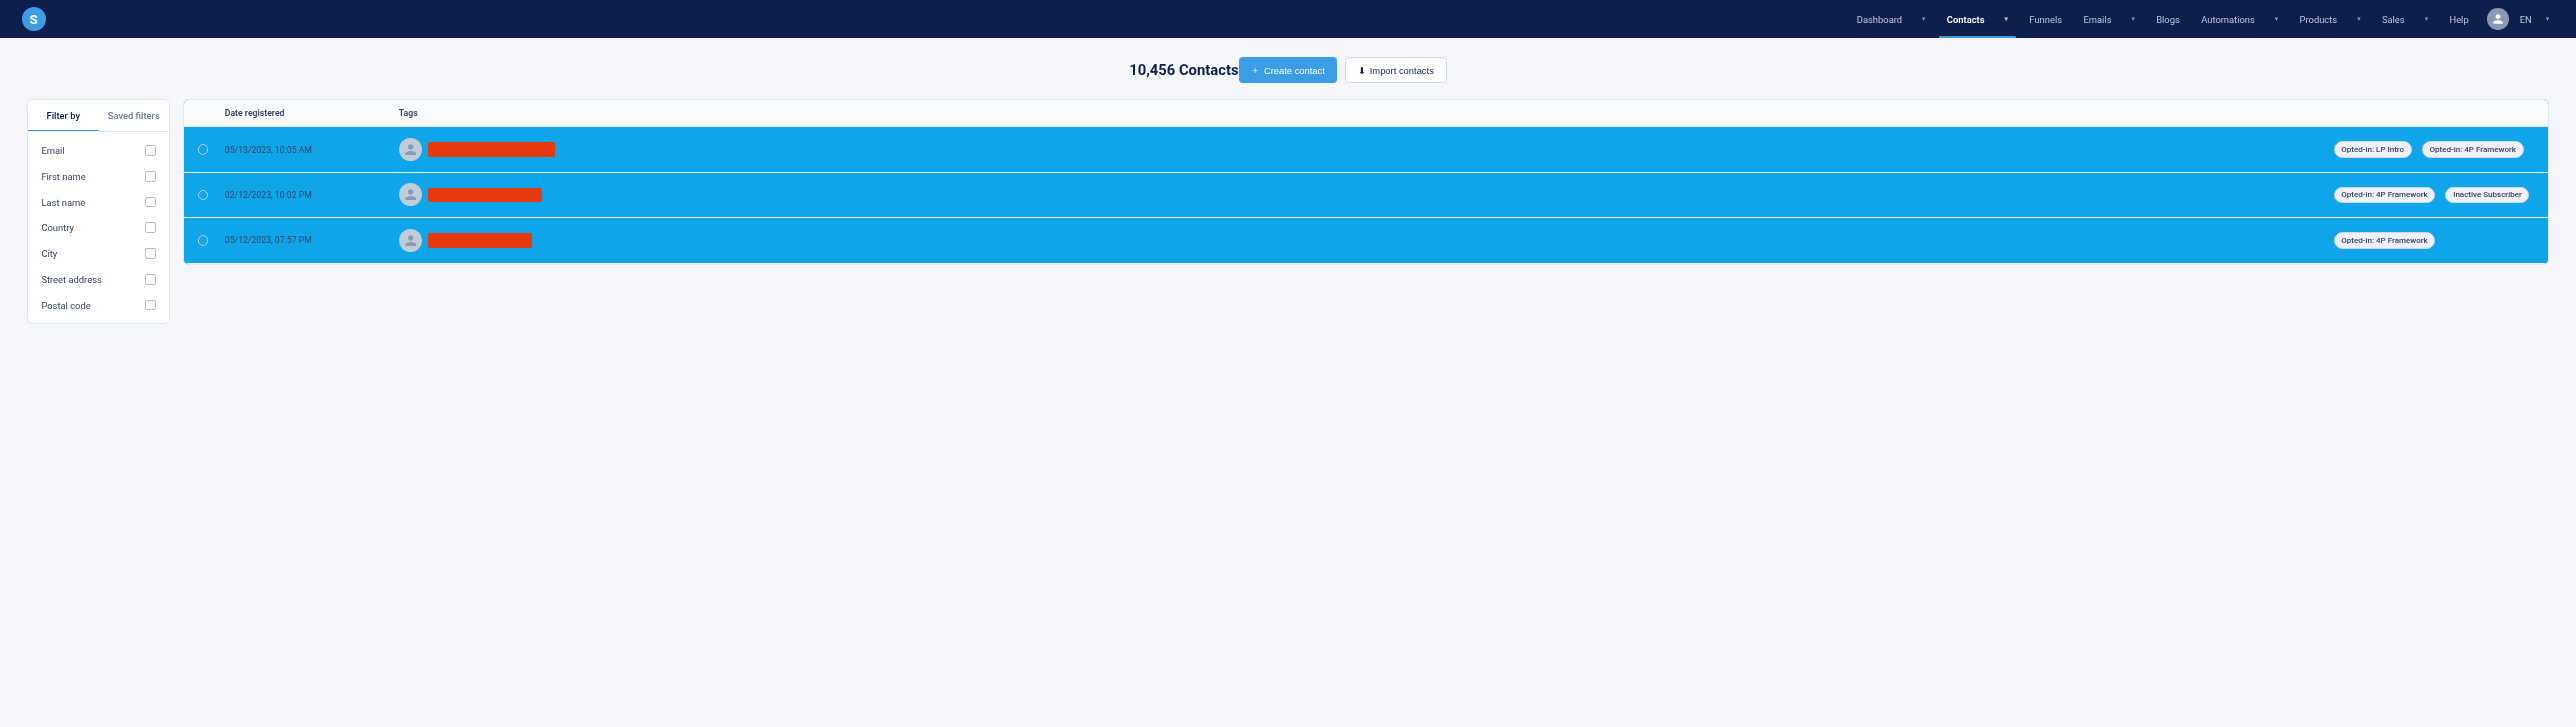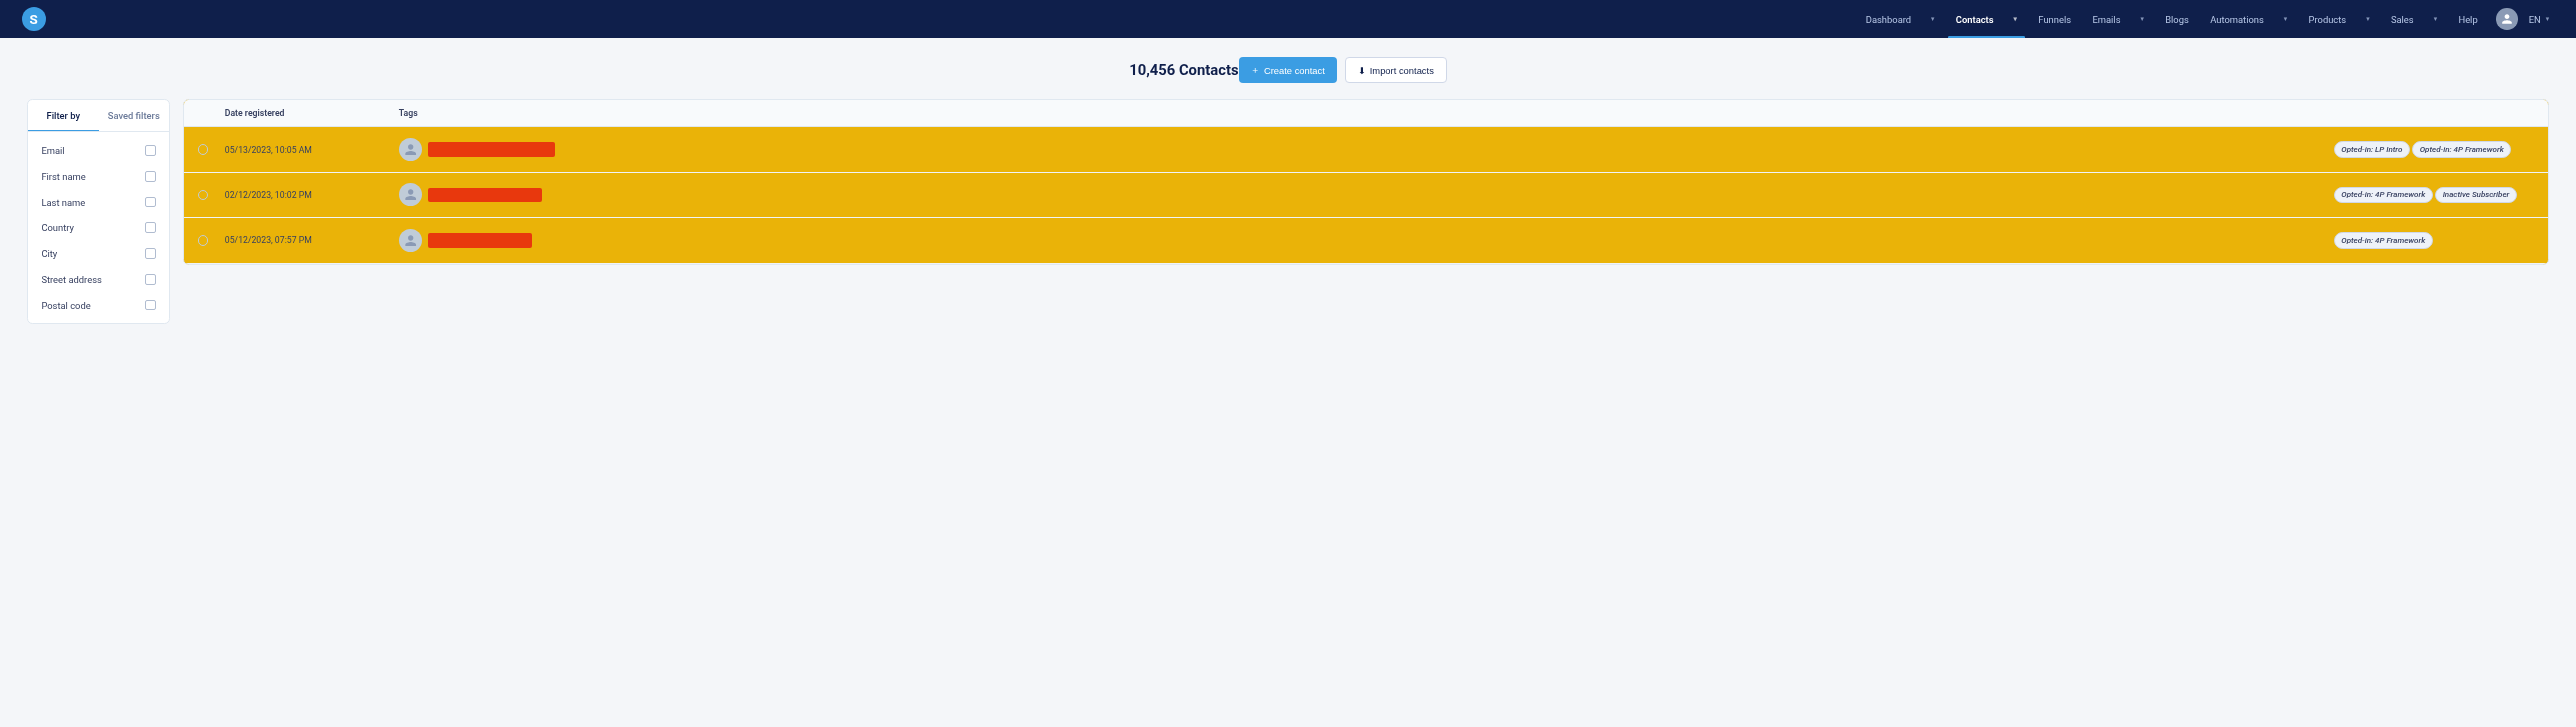--- a/index.html
+++ b/index.html
@@ -70,21 +70,21 @@
       color: white;
       font-size: 9.4px;
       margin-left: 5.4px;
       cursor: pointer;
     }
     .nav-lang {
       color: #b8c8e8;
       font-size: 9.4px;
       display: flex;
       align-items: center;
-      gap: 5px;
+      gap: 14px;
       cursor: pointer;
       padding: 4px 5.4px;
     }
 
     
     .main {
       padding: 19px 27px;
     }
     .page-header {
       display: flex;
@@ -181,21 +181,21 @@
       height: 10.7px;
       border: 1px solid #b0bcd0;
       border-radius: 2px;
       background: white;
       cursor: pointer;
     }
 
     
     .table-container {
       flex: 1;
-      background: #eab308;
+      background: #0ea5e9;
       border-radius: 5.4px;
       border: 0.7px solid #e0e8f0;
       overflow: hidden;
     }
     .table-header {
       display: grid;
       grid-template-columns: 27px 174px 1fr 201px;
       padding: 8px 13.4px;
       border-bottom: 0.7px solid #e0e8f0;
       background: #f8fafc;
@@ -243,23 +243,22 @@
       height: 13.4px;
       fill: #8a9ab5;
     }
     .email-redacted {
       height: 14.8px;
       border-radius: 2px;
       background: #e8380d;
     }
     .tags-cell {
       display: flex;
-      gap: 2px;
+      gap: 10px;
       flex-wrap: wrap;
-      font-style: italic;
     }
     .tag {
       padding: 2.7px 6.7px;
       border-radius: 13.4px;
       font-size: 8px;
       font-weight: 500;
       background: #eef2f8;
       color: #374060;
       border: 0.7px solid #d0d8e8;
       white-space: nowrap;

